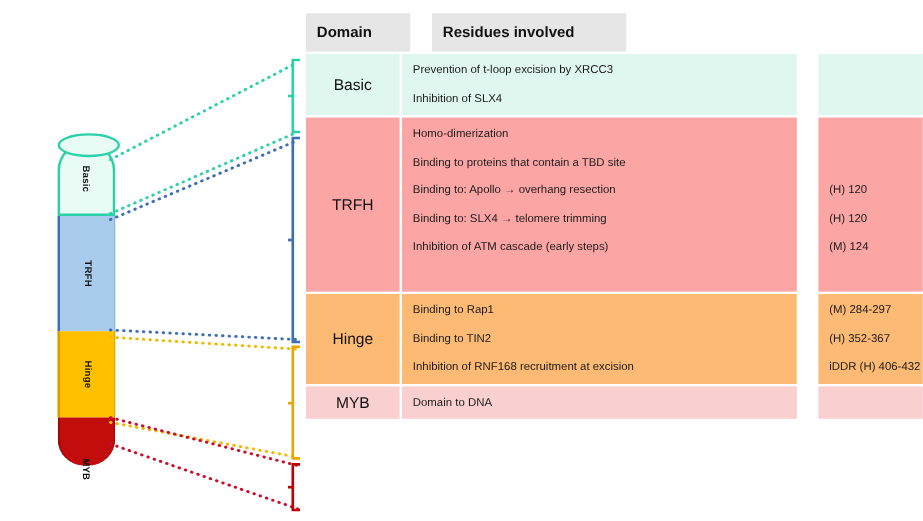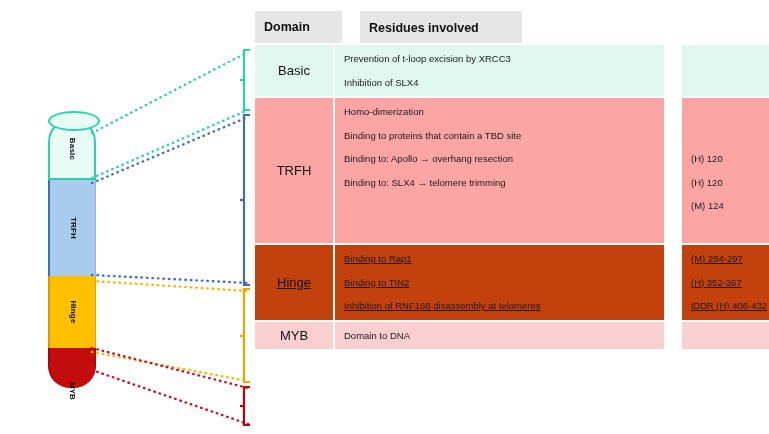--- a/index.html
+++ b/index.html
@@ -83,21 +83,21 @@
   .cellbox{box-sizing:border-box;}
   .lines{padding:9px 9px 9px 9px;}
   .lines .ln{font-size:9.5px;line-height:1;color:#1a1a1a;margin-bottom:14px;white-space:nowrap;}
   .lines .ln:last-child{margin-bottom:0;}
   .res .ln{color:#1a1a1a;}
   .ln.blank{visibility:hidden;}
 
   
   .r-basic .cellbox{background:#DFF7EF;}
   .r-trfh  .cellbox{background:#fca5a5;}
-  .r-hinge .cellbox{background:#c2410c;text-decoration:underline;}
+  .r-hinge .cellbox{background:#fdba74;}
   .r-myb   .cellbox{background:#F9CFCF;}
 </style>
 </head>
 <body>
 
 <div id="stage">
 
   <div id="protein">
     <div class="seg" id="seg-basic">
       <span class="seg-label">Basic</span>
@@ -172,39 +172,40 @@
 
     <div class="trow r-trfh">
       <div class="c-domain cellbox">
         <span class="domain-name">TRFH</span>
       </div>
       <div class="c-func cellbox lines">
         <div class="ln">Homo-dimerization</div>
         <div class="ln">Binding to proteins that contain a TBD site</div>
         <div class="ln">Binding to: Apollo → overhang resection</div>
         <div class="ln">Binding to: SLX4 → telomere trimming</div>
+        <div class="ln">Inhibition of ATM cascade (early steps)</div>
       </div>
       <div class="c-res cellbox lines res">
         <div class="ln blank">-</div>
         <div class="ln blank">-</div>
         <div class="ln">(H) 120</div>
         <div class="ln">(H) 120</div>
         <div class="ln">(M) 124</div>
         <div class="ln blank">-</div>
       </div>
     </div>
 
     <div class="trow r-hinge">
       <div class="c-domain cellbox">
         <span class="domain-name">Hinge</span>
       </div>
       <div class="c-func cellbox lines">
         <div class="ln">Binding to Rap1</div>
         <div class="ln">Binding to  TIN2</div>
-        <div class="ln">Inhibition of RNF168 disassembly at telomeres</div>
+        <div class="ln">Inhibition of RNF168 recruitment at excision</div>
       </div>
       <div class="c-res cellbox lines res">
         <div class="ln">(M) 284-297</div>
         <div class="ln">(H) 352-367</div>
         <div class="ln">iDDR (H) 406-432</div>
       </div>
     </div>
 
     <div class="trow r-myb">
       <div class="c-domain cellbox">

